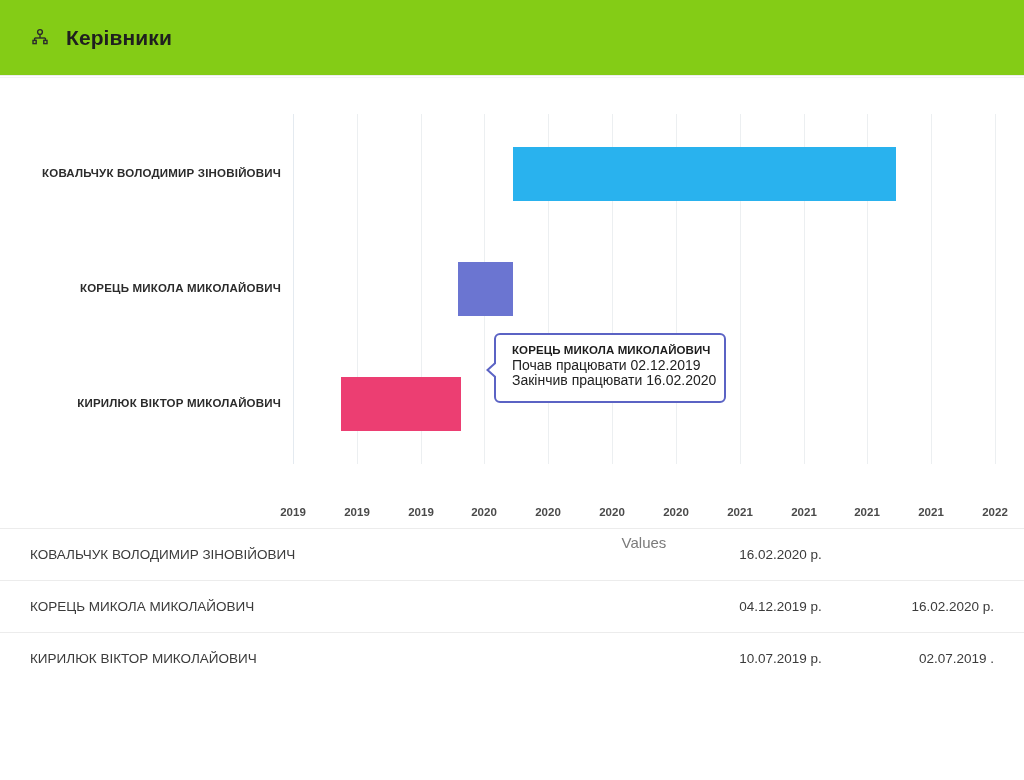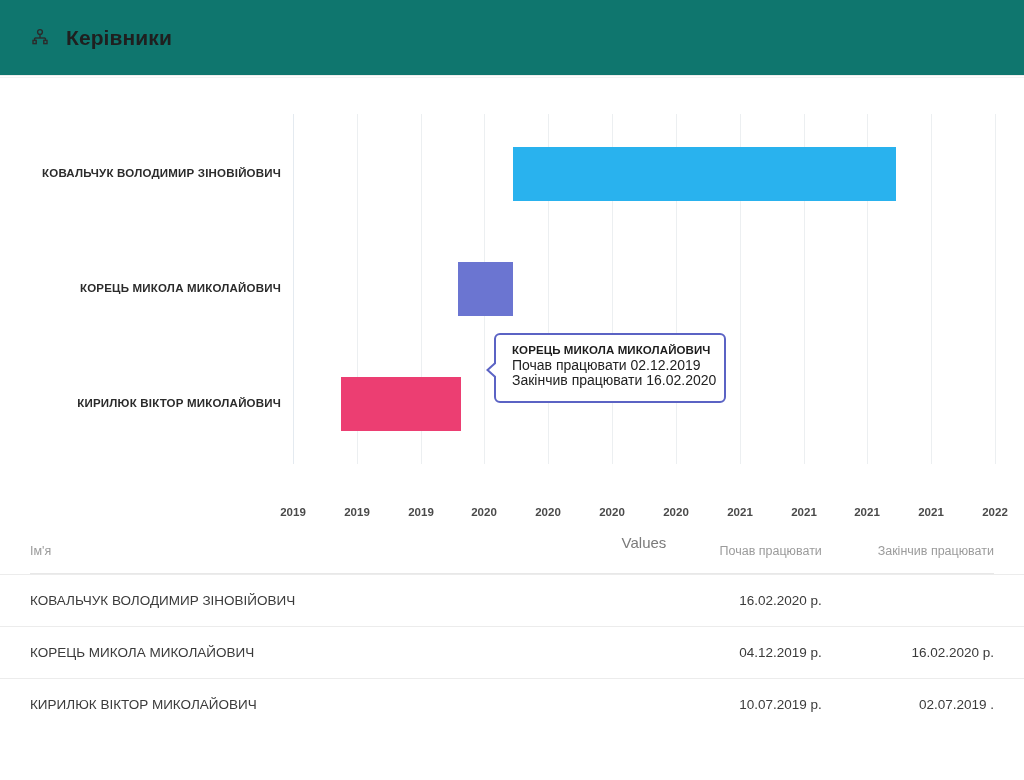--- a/index.html
+++ b/index.html
@@ -14,21 +14,21 @@
     position: relative;
     width: 1024px; height: 780px;
     background: #ffffff;
   }
 
   
   .header {
     position: absolute;
     left: 0; top: 0;
     width: 1024px; height: 76px;
-    background: #0f766e;
+    background: #84cc16;
     border-bottom: 1px solid #ededed;
     display: flex;
     align-items: center;
     padding-left: 28px;
   }
   .header-icon {
     width: 24px; height: 24px;
     margin-right: 14px;
     display: flex; align-items: center; justify-content: center;
     color: #2b2b2b;
@@ -251,26 +251,20 @@
       <div class="tooltip">
         <div class="tt-notch"></div>
         <div class="tt-notch-inner"></div>
         <div class="tt-title">КОРЕЦЬ МИКОЛА МИКОЛАЙОВИЧ</div>
         <div class="tt-line">Почав працювати 02.12.2019</div>
         <div class="tt-line">Закінчив працювати 16.02.2020</div>
       </div>
     </div>
 
     <div class="table">
-      <div class="trow head">
-        <div class="th c-name">Ім'я</div>
-        <div class="th c-start">Почав працювати</div>
-        <div class="th c-end">Закінчив працювати</div>
-        <div class="head-rule"></div>
-      </div>
       <div id="tbody">
           <div class="trow body">
             <div class="td c-name">КОВАЛЬЧУК ВОЛОДИМИР ЗІНОВІЙОВИЧ</div>
             <div class="td c-start">16.02.2020 р.</div>
             <div class="td c-end"></div>
           </div>
           <div class="trow body">
             <div class="td c-name">КОРЕЦЬ МИКОЛА МИКОЛАЙОВИЧ</div>
             <div class="td c-start">04.12.2019 р.</div>
             <div class="td c-end">16.02.2020 р.</div>

